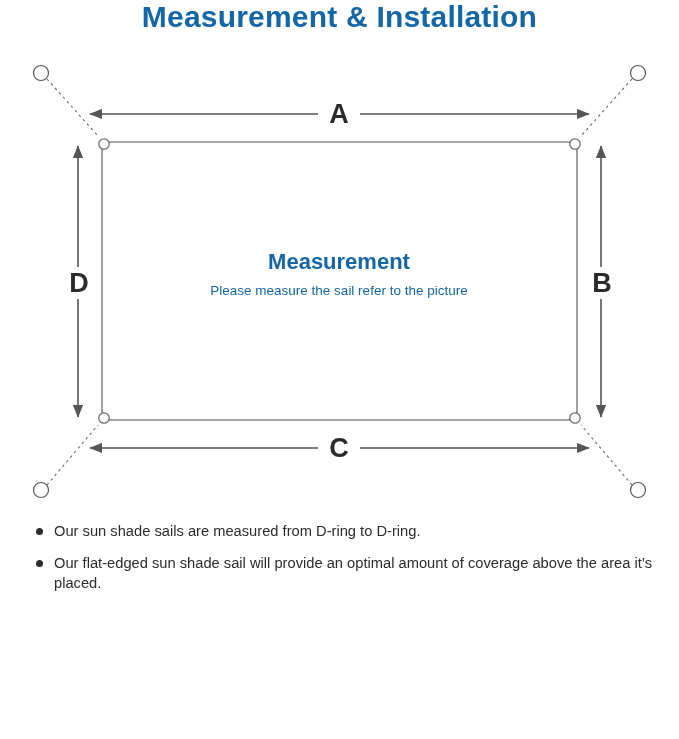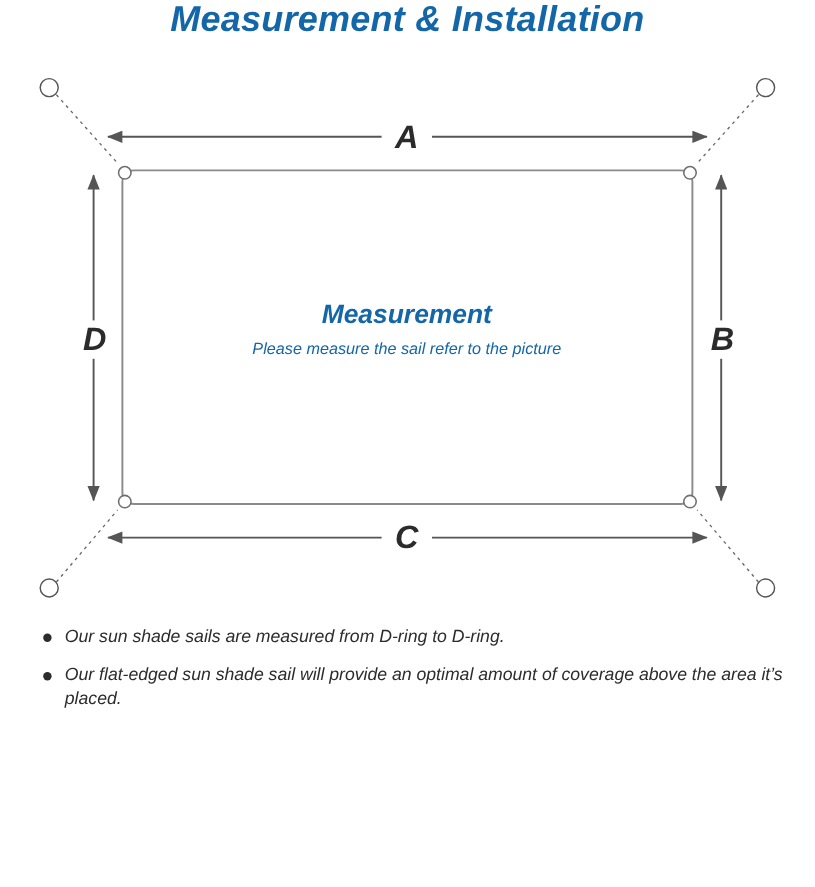--- a/index.html
+++ b/index.html
@@ -12,21 +12,20 @@
     height: 739px;
     font-family: "Liberation Sans", sans-serif;
     color: #333333;
     position: relative;
     overflow: hidden;
   }
   #page {
     position: relative;
     width: 679px;
     height: 739px;
-    font-style: italic;
   }
   #title {
     position: absolute;
     top: 0px;
     left: 0;
     width: 679px;
     text-align: center;
     font-size: 30px;
     font-weight: bold;
     color: #1366a8;

